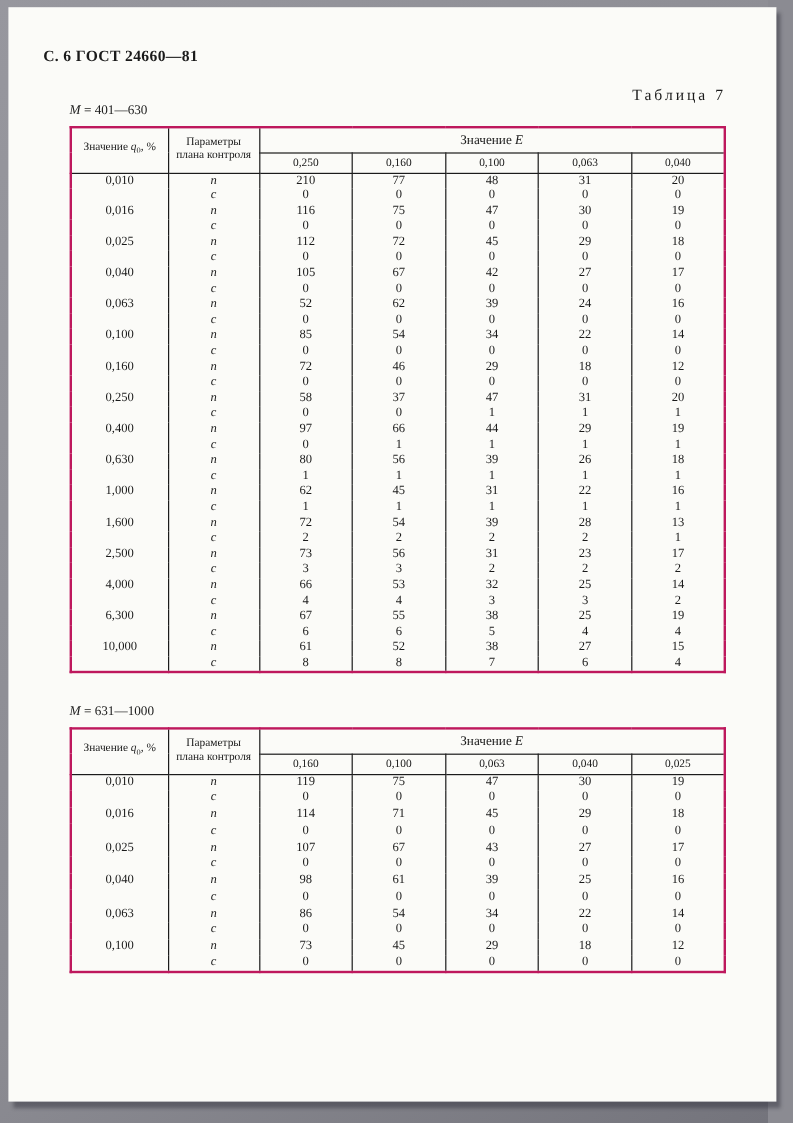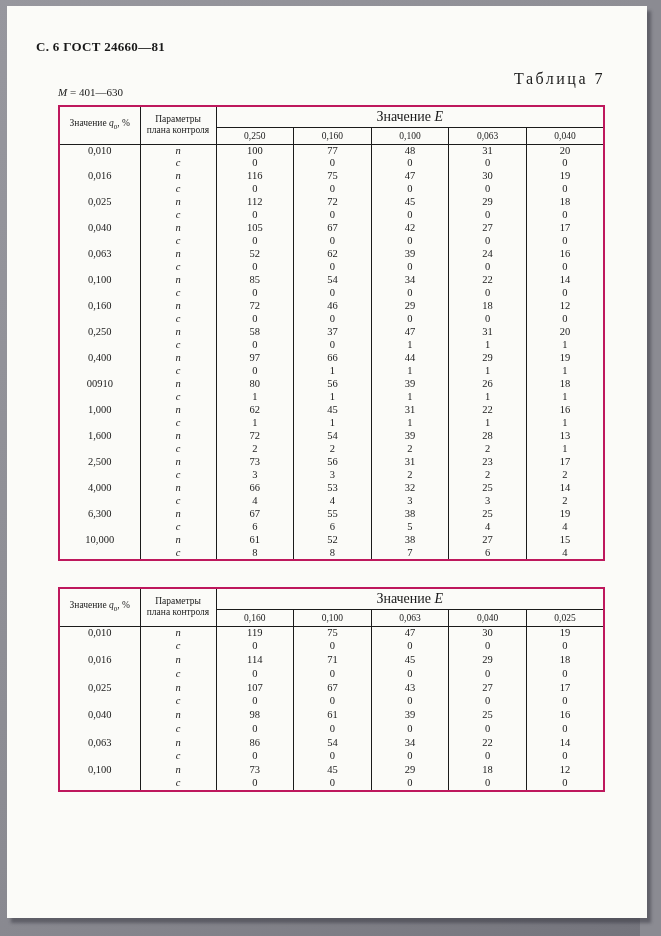--- a/index.html
+++ b/index.html
@@ -16,39 +16,39 @@
     background:#fbfbf8;
     box-shadow:4px 5px 3px rgba(45,45,55,0.45);
   }
   .page-header {
     position:absolute; left:29px; top:33px;
     font-weight:bold; font-size:13px; letter-spacing:0.3px;
   }
   .content { position:absolute; left:51px; top:66px; width:547px; }
   .table-block-2 { margin-top:26px; }
   .caption {
-    text-align:right; font-size:16px; letter-spacing:2.5px;
+    text-align:right; font-size:13px; letter-spacing:2.5px;
     line-height:13px; margin-bottom:1px;
   }
   .title {
     font-size:11px; line-height:13px; margin-bottom:6px;
   }
   .title i { font-family:"Liberation Serif",serif; }
   table.gost {
     width:100%; border-collapse:collapse; table-layout:fixed;
     border:2px solid #be185d;
   }
   table.gost th, table.gost td {
     border-left:1px solid #1b1b1b; border-right:1px solid #1b1b1b;
     text-align:center; vertical-align:middle; font-weight:normal;
   }
   table.gost thead th { border-bottom:1px solid #1b1b1b; }
   .h-q, .h-p { font-size:9.5px; line-height:11px; padding:2px 4px; }
   .h-q sub { font-size:7px; }
-  .h-espan { font-size:14px; height:21px; }
+  .h-espan { font-size:11px; height:21px; }
   .h-eval { font-size:9.5px; height:17px; }
   tbody td { font-size:10.5px; line-height:1; }
   .t7 tbody tr { height:13px; }
   .t8 tbody tr { height:13.75px; }
   i { font-style:italic; }
 </style>
 </head>
 <body>
 
 <div class="scan">
@@ -82,21 +82,21 @@
                 <th class="h-eval">0,160</th>
                 <th class="h-eval">0,100</th>
                 <th class="h-eval">0,063</th>
                 <th class="h-eval">0,040</th>
               </tr>
           </thead>
           <tbody>
               <tr>
                 <td>0,010</td>
                 <td><i>n</i></td>
-                <td>100</td>
+                <td>210</td>
                 <td>77</td>
                 <td>48</td>
                 <td>31</td>
                 <td>20</td>
               </tr>
               <tr>
                 <td></td>
                 <td><i>c</i></td>
                 <td>0</td>
                 <td>0</td>
@@ -242,21 +242,21 @@
               <tr>
                 <td></td>
                 <td><i>c</i></td>
                 <td>0</td>
                 <td>1</td>
                 <td>1</td>
                 <td>1</td>
                 <td>1</td>
               </tr>
               <tr>
-                <td>00910</td>
+                <td>0,630</td>
                 <td><i>n</i></td>
                 <td>80</td>
                 <td>56</td>
                 <td>39</td>
                 <td>26</td>
                 <td>18</td>
               </tr>
               <tr>
                 <td></td>
                 <td><i>c</i></td>
@@ -372,20 +372,21 @@
                 <td>8</td>
                 <td>7</td>
                 <td>6</td>
                 <td>4</td>
               </tr>
             </tbody>
         </table>
       </section>
 
       <section class="table-block table-block-2">
+        <div class="title"><i>M</i><span> = 631—1000</span></div>
         <table class="gost t8">
           <colgroup>
             <col style="width:81px">
               <col style="width:76px">
               <col>
               <col>
               <col>
               <col>
               <col>
           </colgroup>

